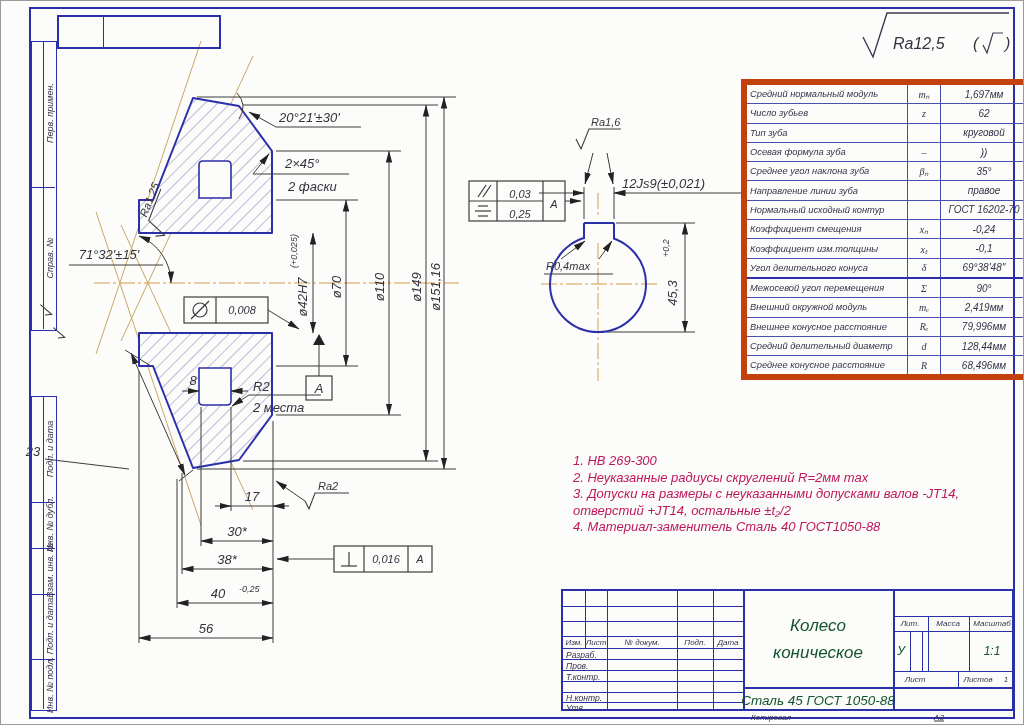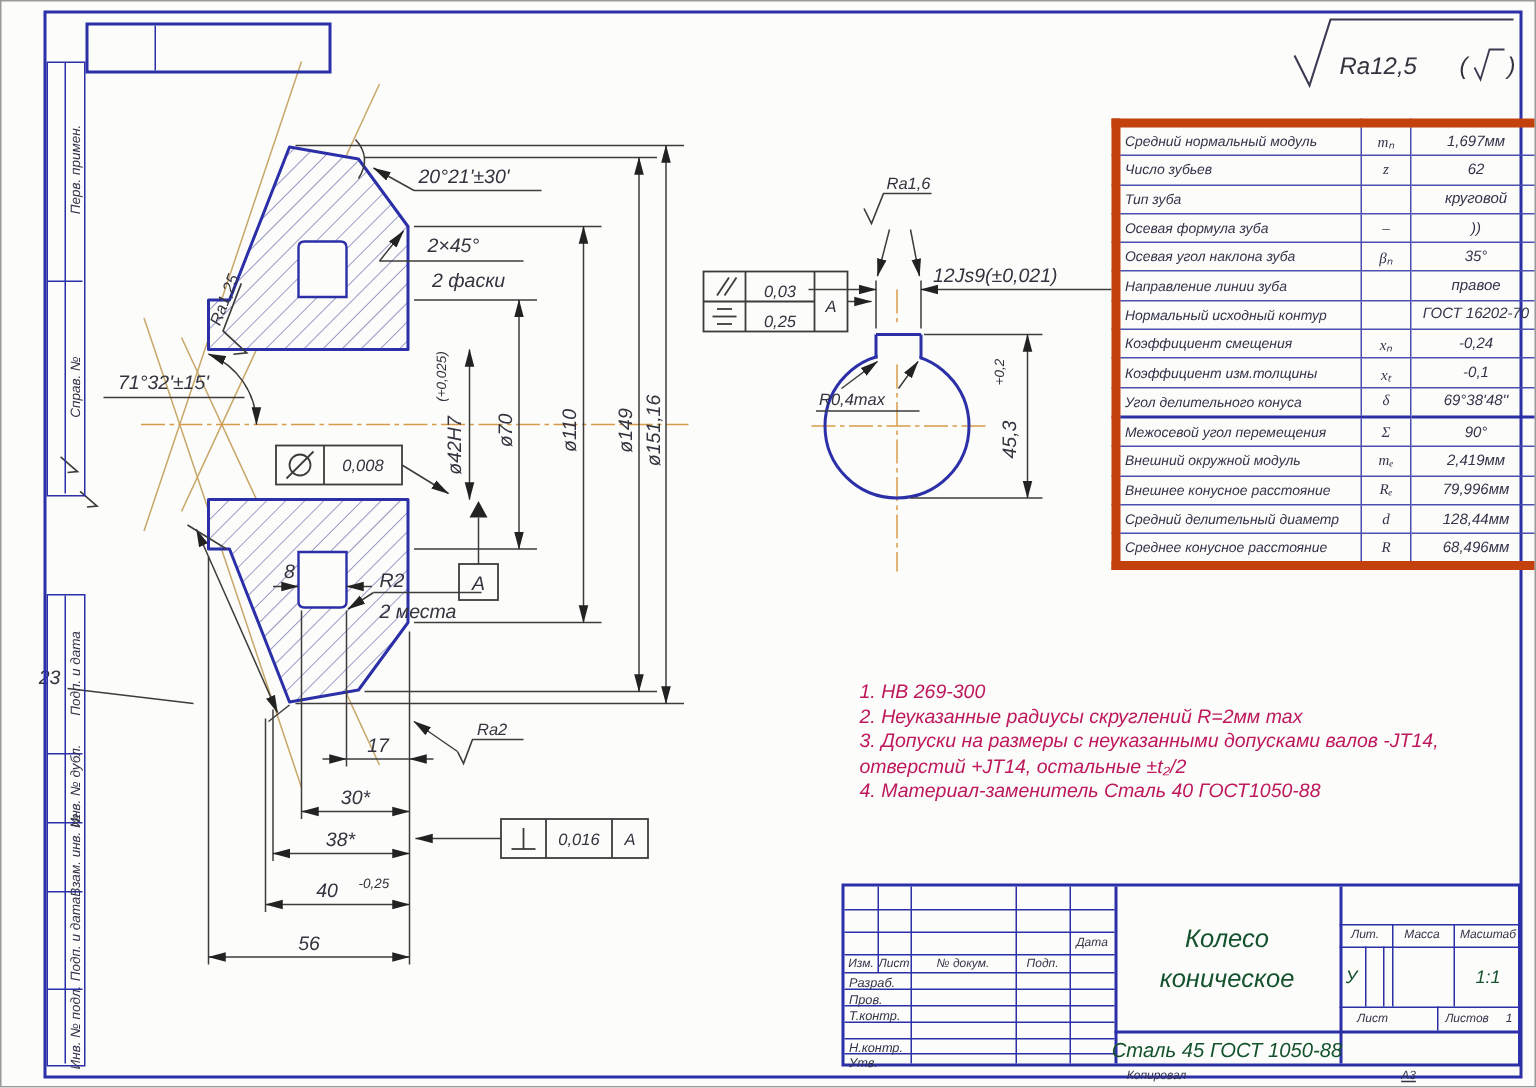--- a/index.html
+++ b/index.html
@@ -310,21 +310,21 @@
           <td class="n">Тип зуба</td>
           <td class="s"></td>
           <td class="v">круговой</td>
         </tr>
       <tr>
           <td class="n">Осевая формула зуба</td>
           <td class="s">–</td>
           <td class="v">))</td>
         </tr>
       <tr>
-          <td class="n">Осевая угол наклона зуба</td>
+          <td class="n">Среднее угол наклона зуба</td>
           <td class="s">βₙ</td>
           <td class="v">35°</td>
         </tr>
       <tr>
           <td class="n">Направление линии зуба</td>
           <td class="s"></td>
           <td class="v">правое</td>
         </tr>
       <tr>
           <td class="n">Нормальный исходный контур</td>
@@ -406,21 +406,21 @@
     <div class="vl" style="left:365px;top:25px;height:55px;"></div>
     <div class="vl" style="left:406px;top:25px;height:55px;"></div>
     <div class="vl" style="left:347px;top:40px;height:40px;"></div>
     <div class="vl" style="left:359px;top:40px;height:40px;"></div>
     <div class="vl" style="left:395px;top:80px;height:16px;"></div>
 
     <div class="lbl" style="left:11px;top:51px;">Изм.</div>
     <div class="lbl" style="left:33px;top:51px;">Лист</div>
     <div class="lbl" style="left:79px;top:51px;">№ докум.</div>
     <div class="lbl" style="left:132px;top:51px;">Подп.</div>
-    <div class="lbl" style="left:165px;top:37px;">Дата</div>
+    <div class="lbl" style="left:165px;top:51px;">Дата</div>
 
     <div class="lbl-left" style="left:3px;top:59px;">Разраб.</div>
     <div class="lbl-left" style="left:3px;top:70px;">Пров.</div>
     <div class="lbl-left" style="left:3px;top:81px;">Т.контр.</div>
     <div class="lbl-left" style="left:3px;top:102px;">Н.контр.</div>
     <div class="lbl-left" style="left:3px;top:112px;">Утв.</div>
 
     <div class="ttl" style="left:255px;top:35px;font-size:17px;">Колесо</div>
     <div class="ttl" style="left:255px;top:62px;font-size:17px;">коническое</div>
     <div class="ttl" style="left:255px;top:109px;font-size:13.5px;">Сталь 45 ГОСТ 1050-88</div>

